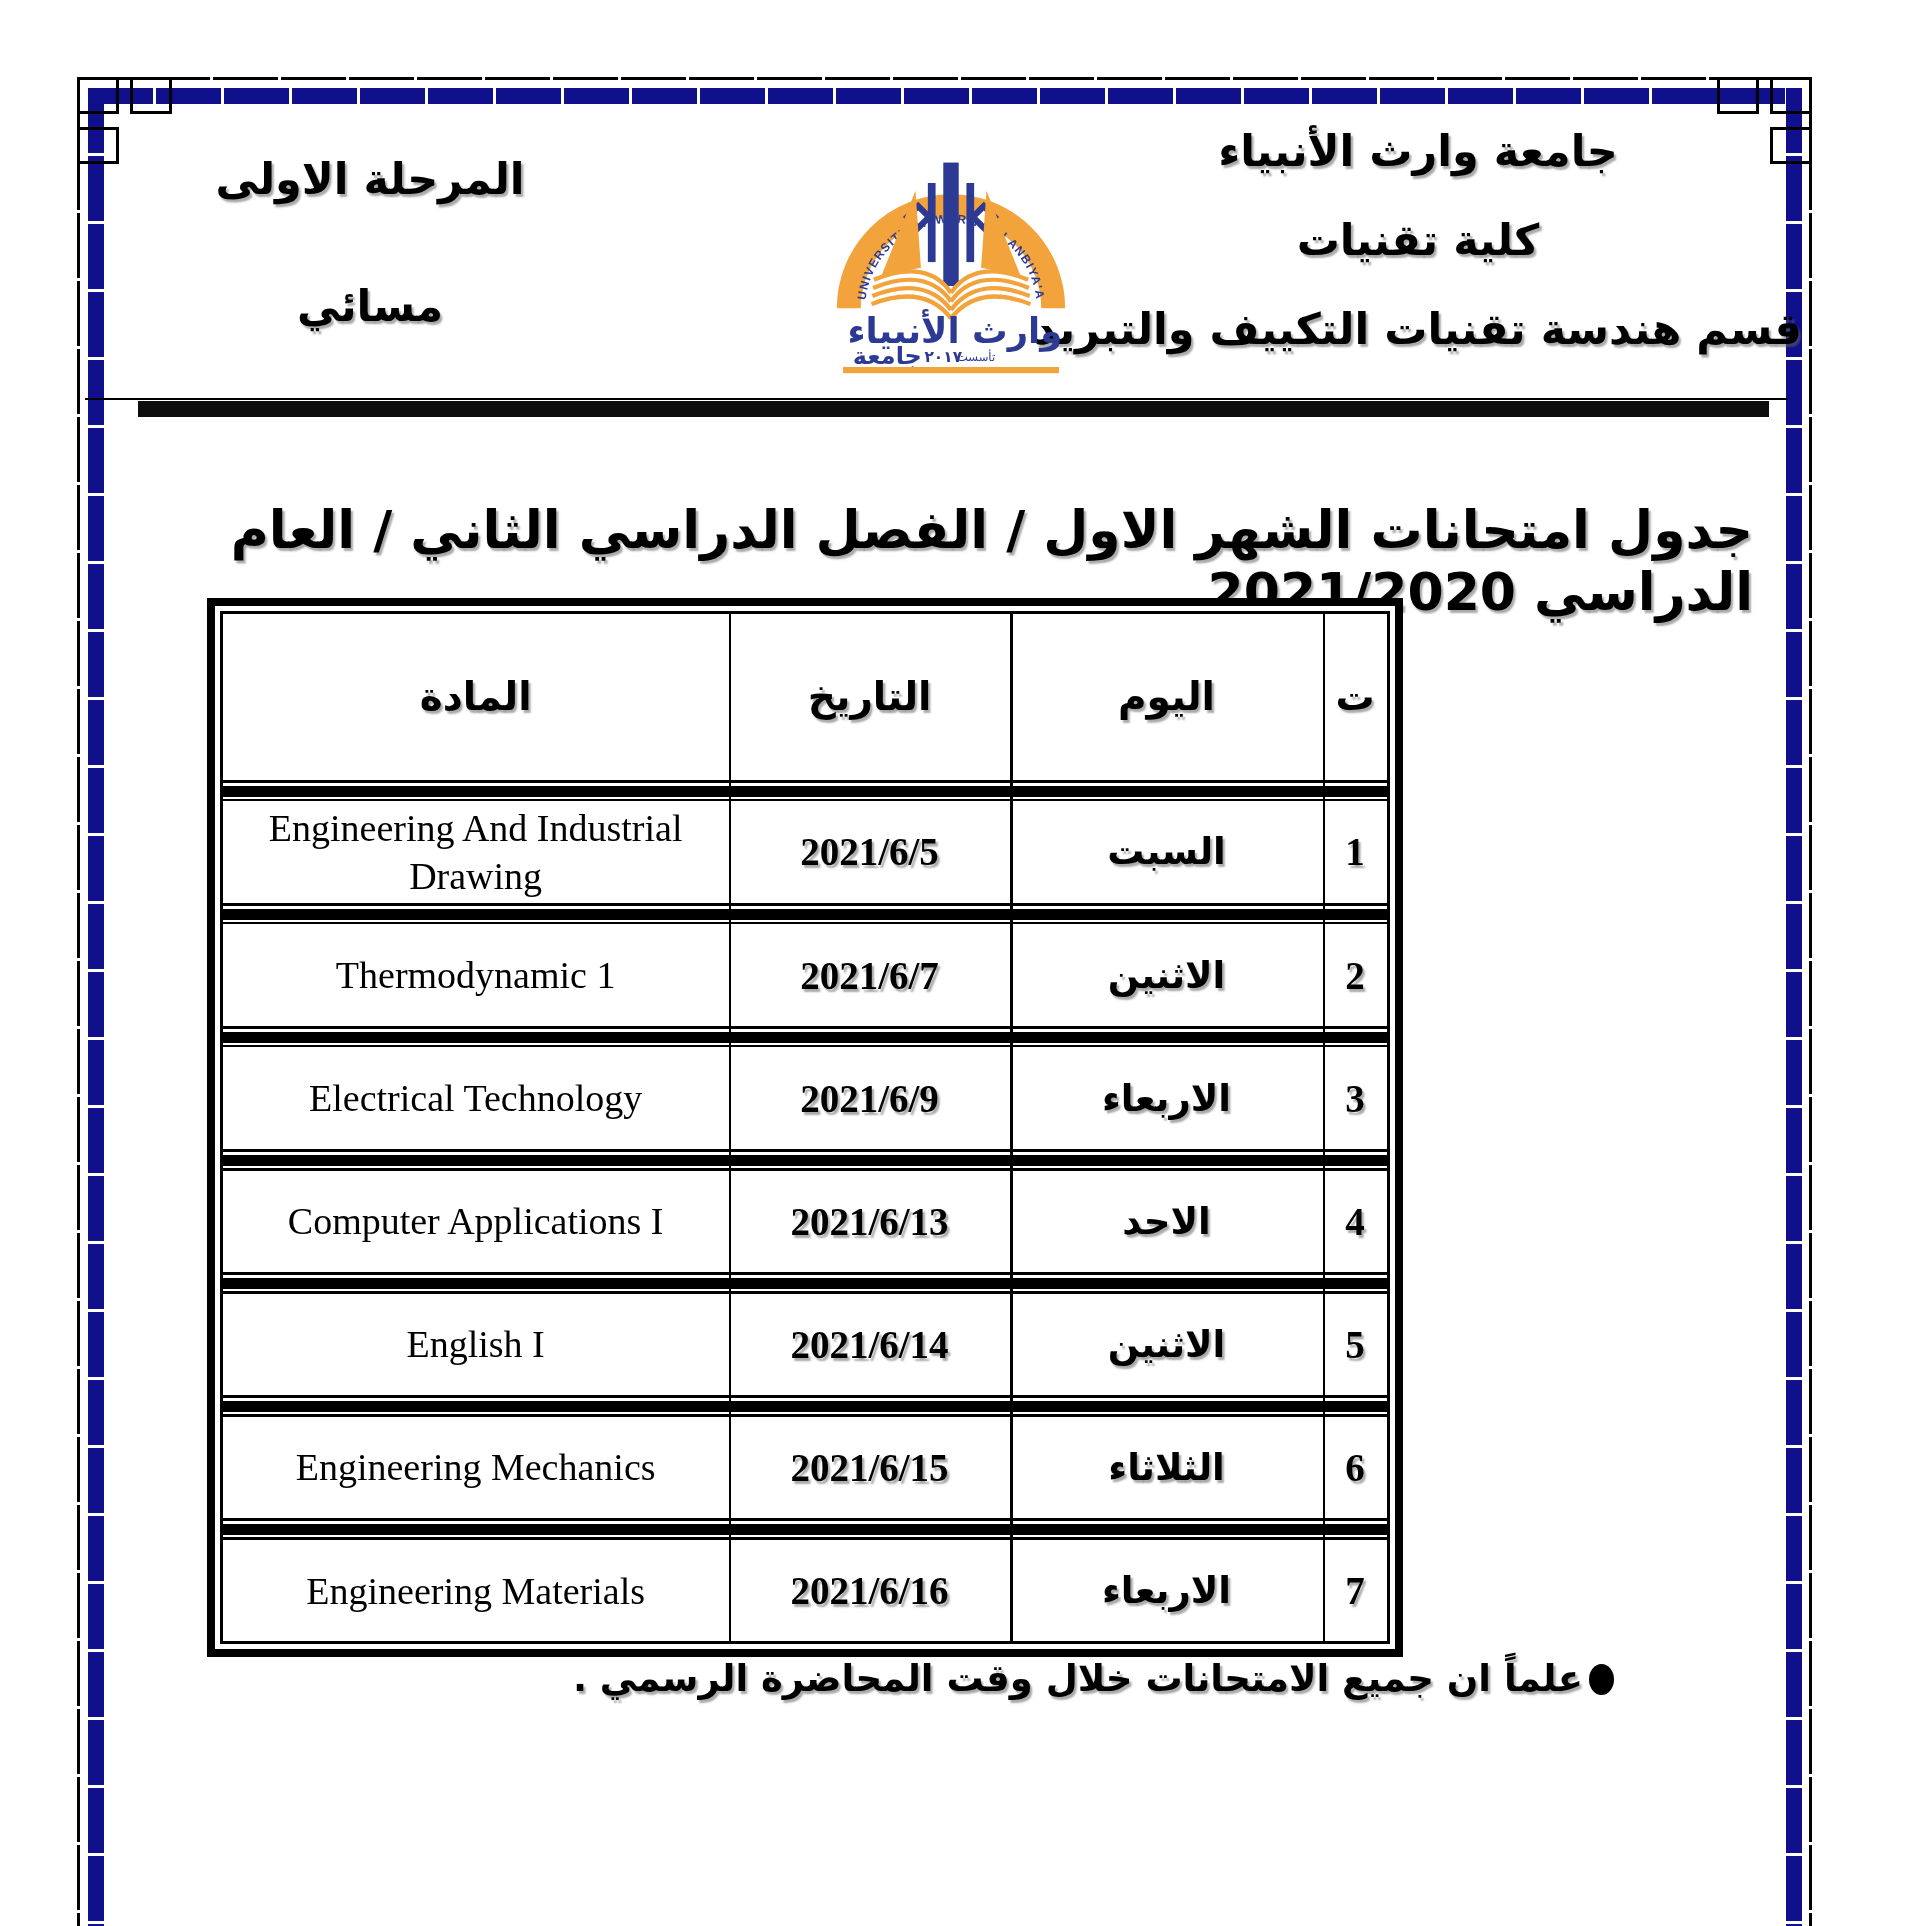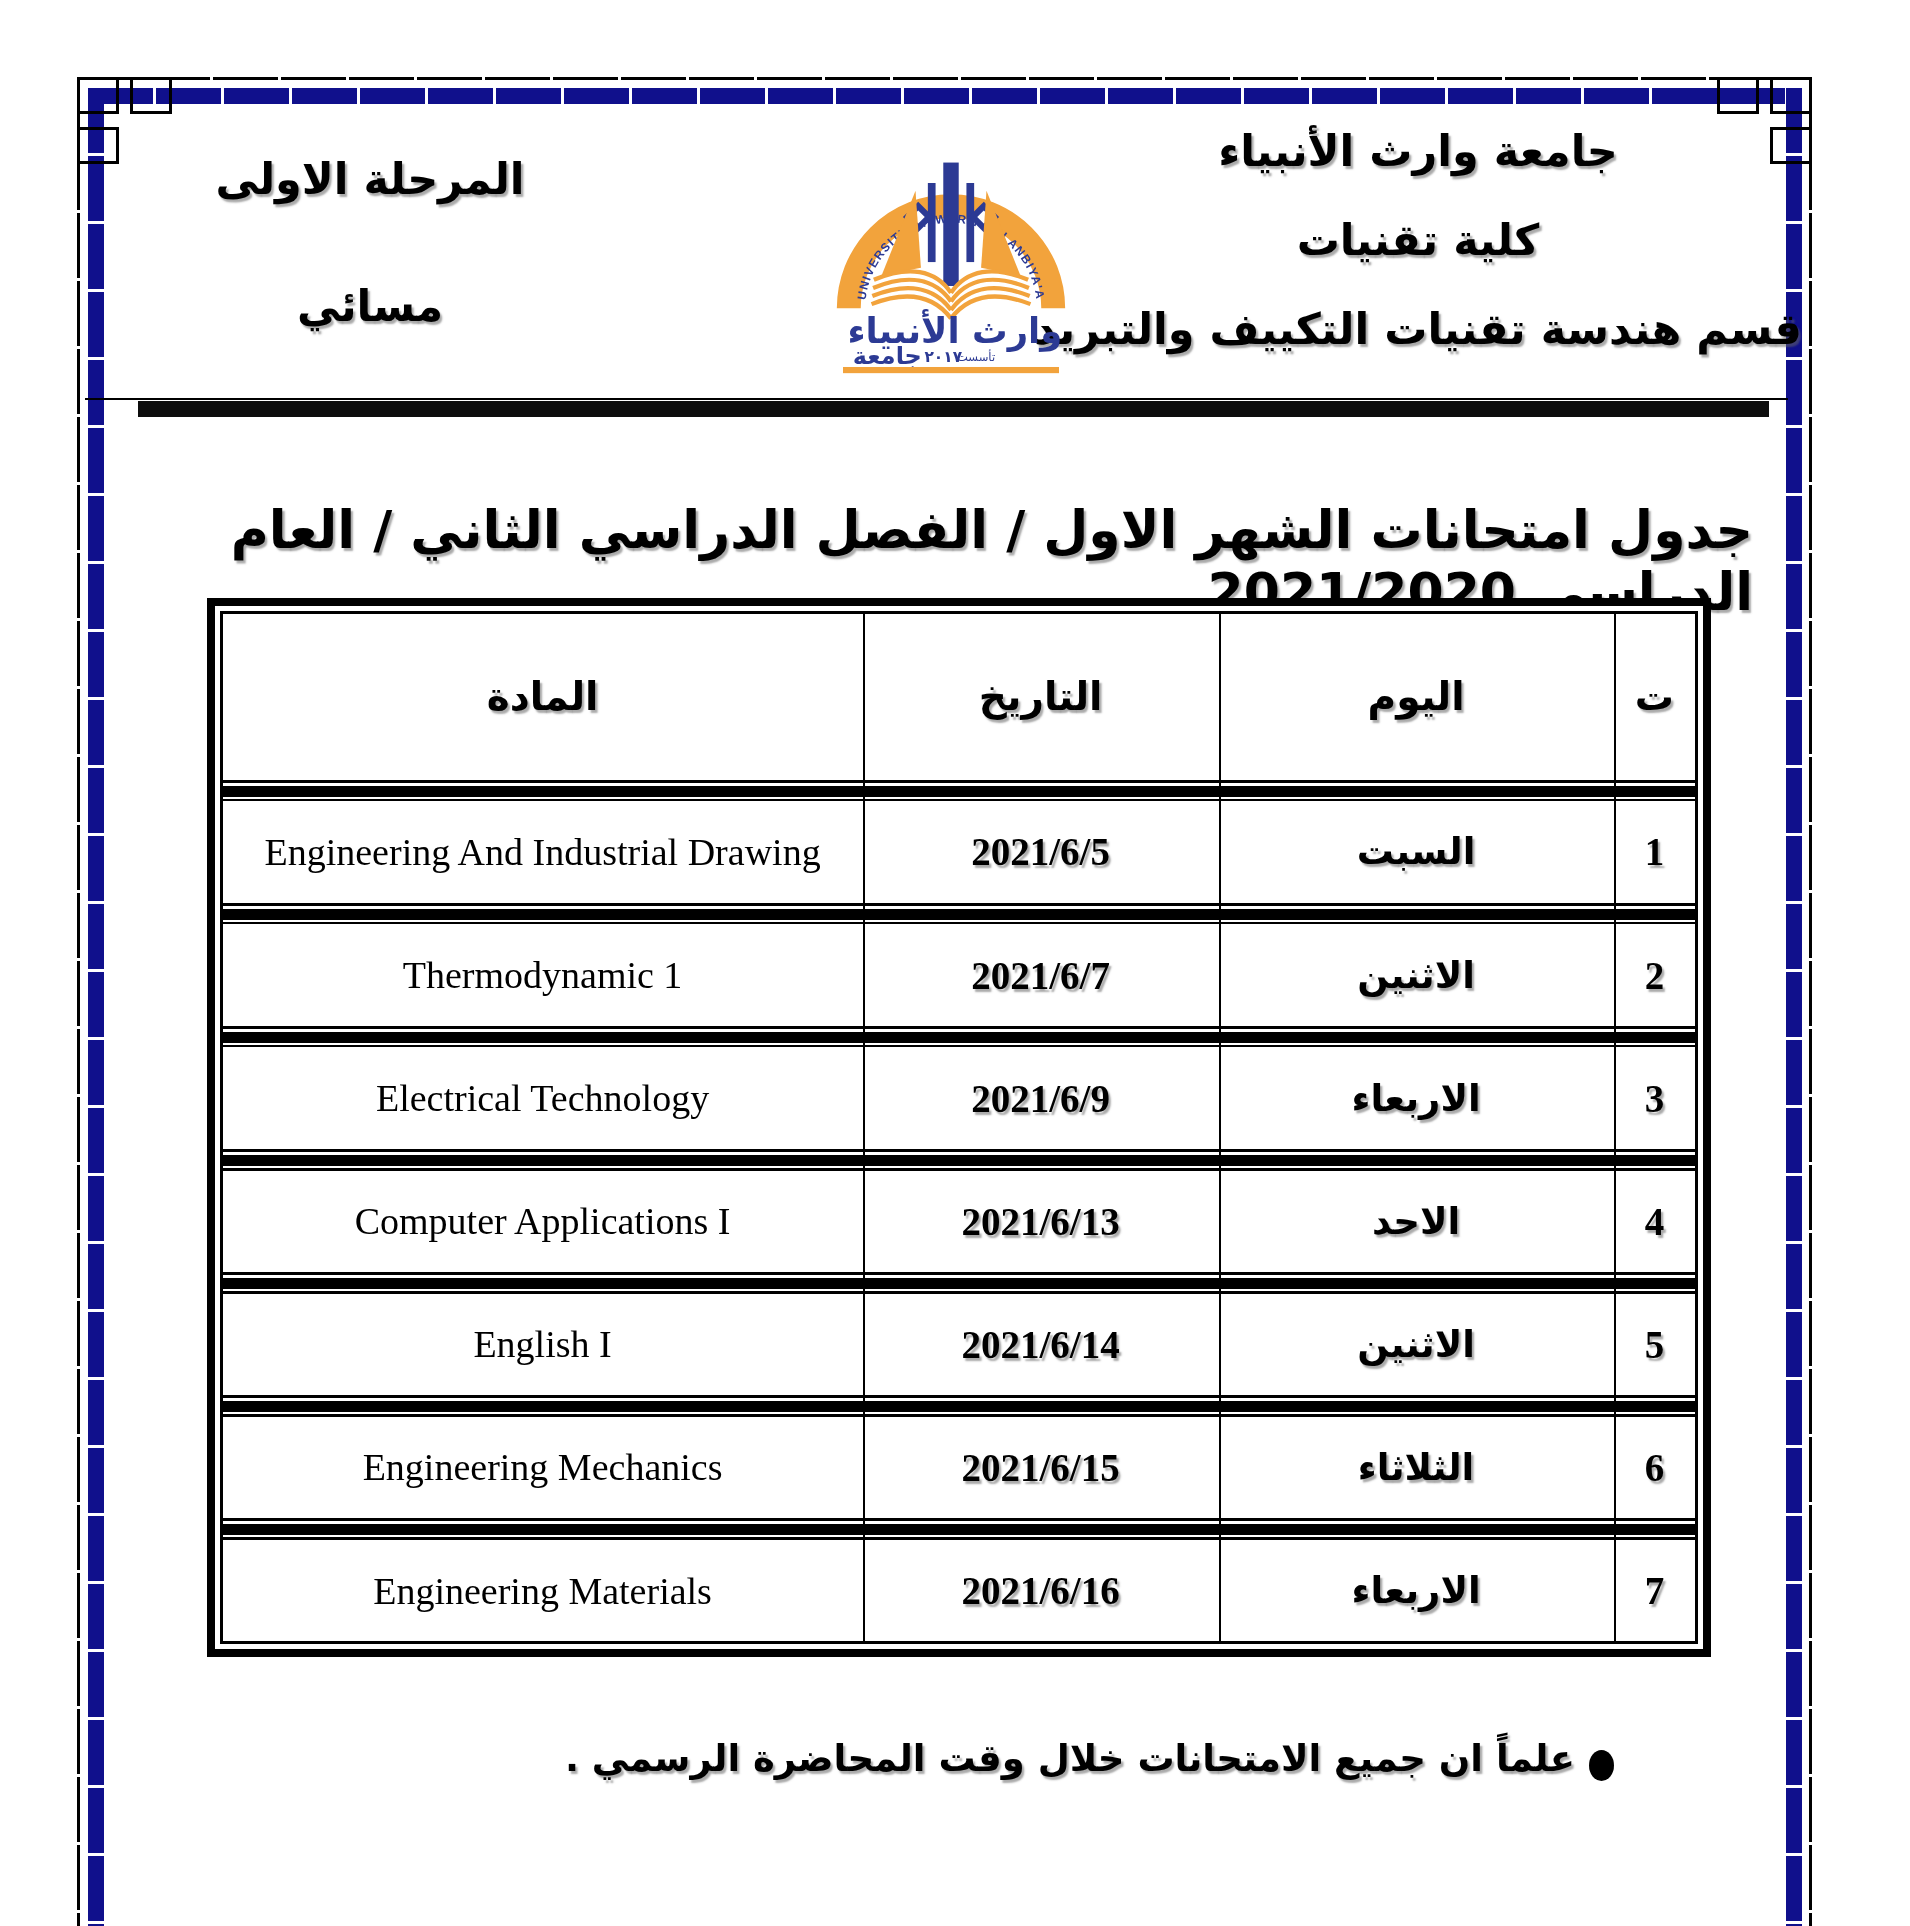--- a/index.html
+++ b/index.html
@@ -44,43 +44,43 @@
   .hr-line { position: absolute; left: 85px; top: 398px; width: 1703px; height: 2.3px; background: #000; }
   .hr-bar  { position: absolute; left: 138px; top: 401px; width: 1631px; height: 16px; background: #0d0d0d; }
   
   .doc-title {
     position: absolute; left: 58px; top: 499px; width: 1695px;
     text-align: right; direction: rtl;
     font-weight: bold; font-size: 52px; line-height: 62px;
   }
   
   .table-outer {
-    position: absolute; left: 207px; top: 598px; width: 1504px; height: 1059px;
+    position: absolute; left: 207px; top: 598px; width: 1196px; height: 1059px;
     box-sizing: border-box; border: 8.5px solid #000; padding: 4.6px; background: #fff;
   }
   .table-inner {
     box-sizing: border-box; border: 3.1px solid #000; width: 100%; height: 100%;
     position: relative; display: flex; flex-direction: column; background: #fff;
   }
   .vline { position: absolute; top: 0; bottom: 0; width: 2.3px; background: #000; z-index: 5; }
   .v1 { left: 43.45%; } .v2 { left: 67.63%; } .v3 { left: 94.44%; }
   .trow { display: flex; flex-direction: row; direction: ltr; align-items: stretch; flex: 1; }
   .thead { flex: 0 0 166px; }
   .sep { flex: 0 0 21.6px;
     background: linear-gradient(to bottom, #000 0 3.1px, #fff 3.1px 5.8px, #000 5.8px 17px, #fff 17px 19px, #000 19px 21.6px); }
   .cell { display: flex; align-items: center; justify-content: center; text-align: center; padding: 0 15.4px; box-sizing: border-box; }
   .c-subject { width: 43.45%; font-family: "Liberation Serif", serif; font-size: 38px; line-height: 48px; }
   .c-date    { width: 24.18%; font-family: "Liberation Serif", serif; font-weight: bold; font-size: 39px; }
   .c-day     { width: 26.81%; font-weight: bold; font-size: 37px; direction: rtl; }
   .c-no      { width: 5.56%;  font-family: "Liberation Serif", serif; font-weight: bold; font-size: 39px; }
   .thead .cell { font-weight: bold; font-size: 39px; direction: rtl; font-family: "DejaVu Sans", sans-serif; }
   
   .note {
-    position: absolute; right: 297px; top: 1730px;
-    direction: rtl; display: flex; align-items: center; gap: 14px;
+    position: absolute; right: 297px; top: 1650px;
+    direction: rtl; display: flex; align-items: flex-start; gap: 6px;
     font-weight: bold; font-size: 37px; line-height: 58px;
   }
   .bullet-dot { width: 25px; height: 31px; background: #000; border-radius: 50%; margin-top: 13.5px; flex: 0 0 auto; }
 </style>
 </head>
 <body>
 
 <div class="page" style="--navy:#10108C">
 
   <div class="fk fk-top"></div>

